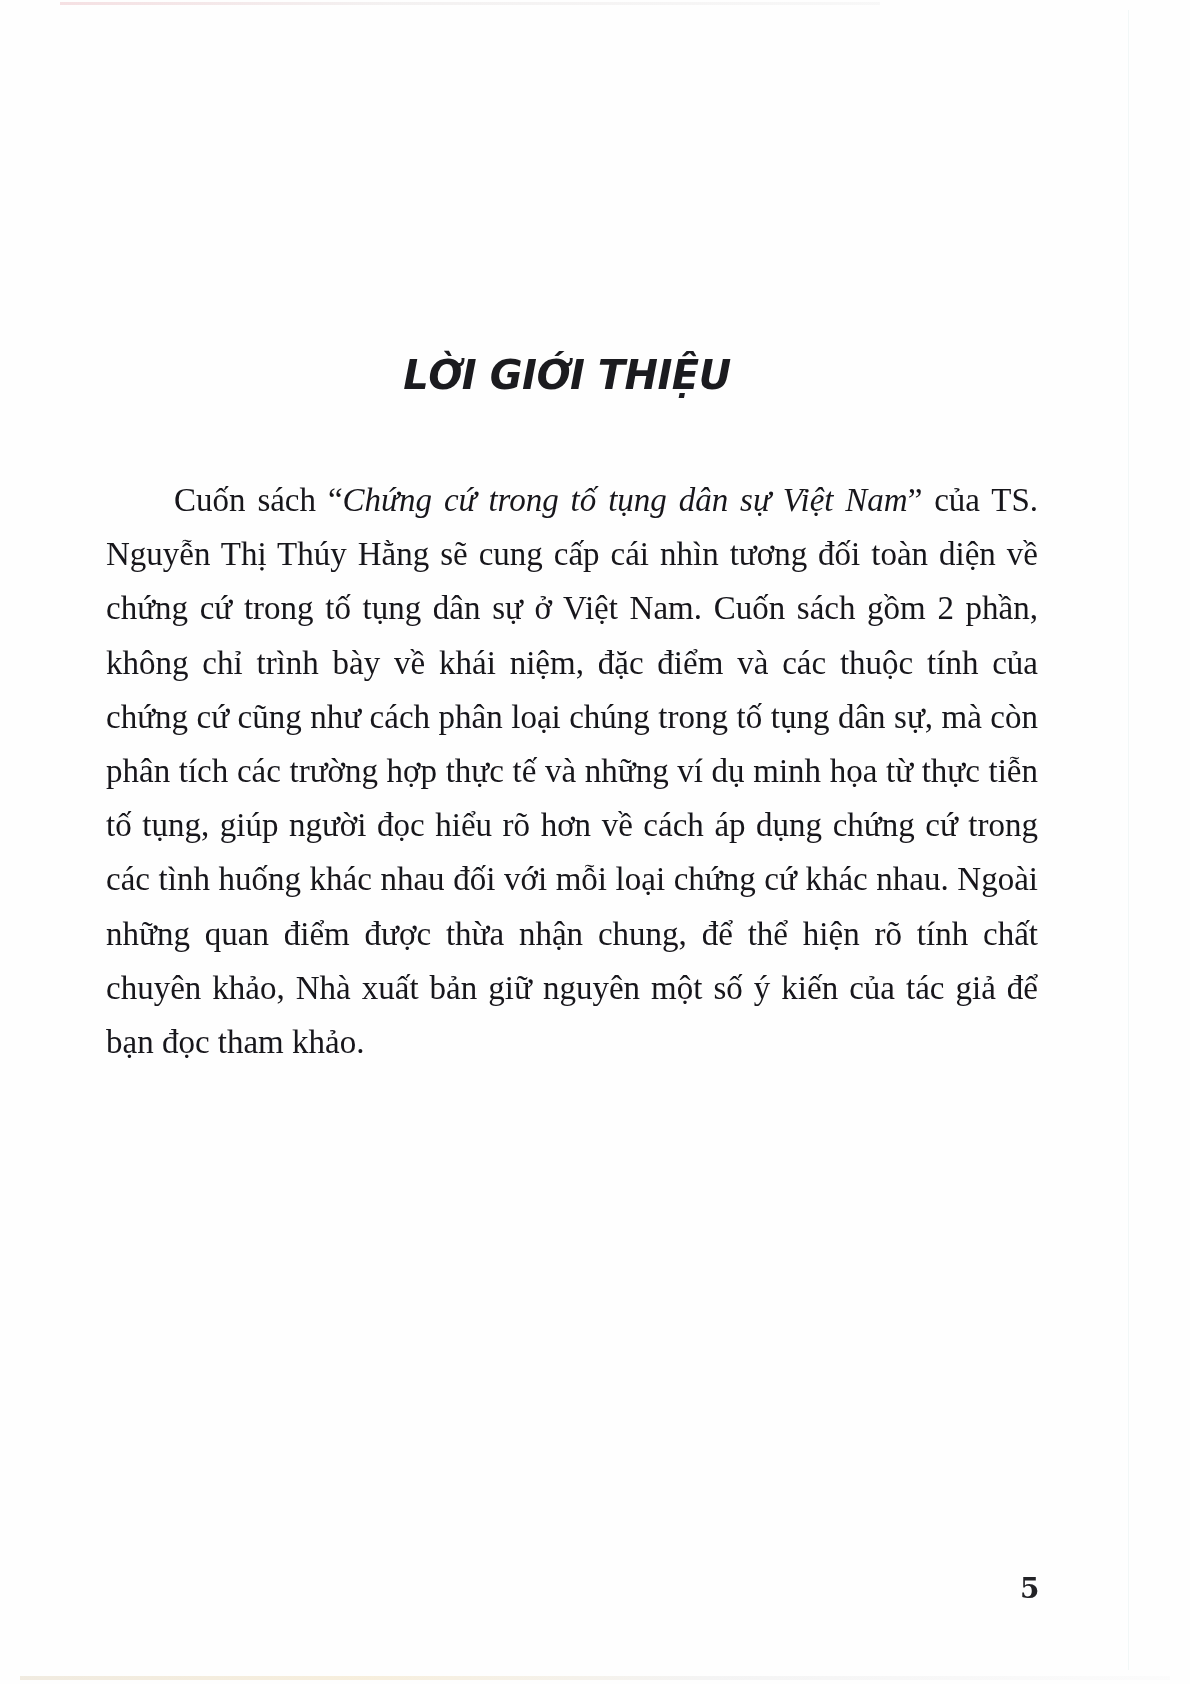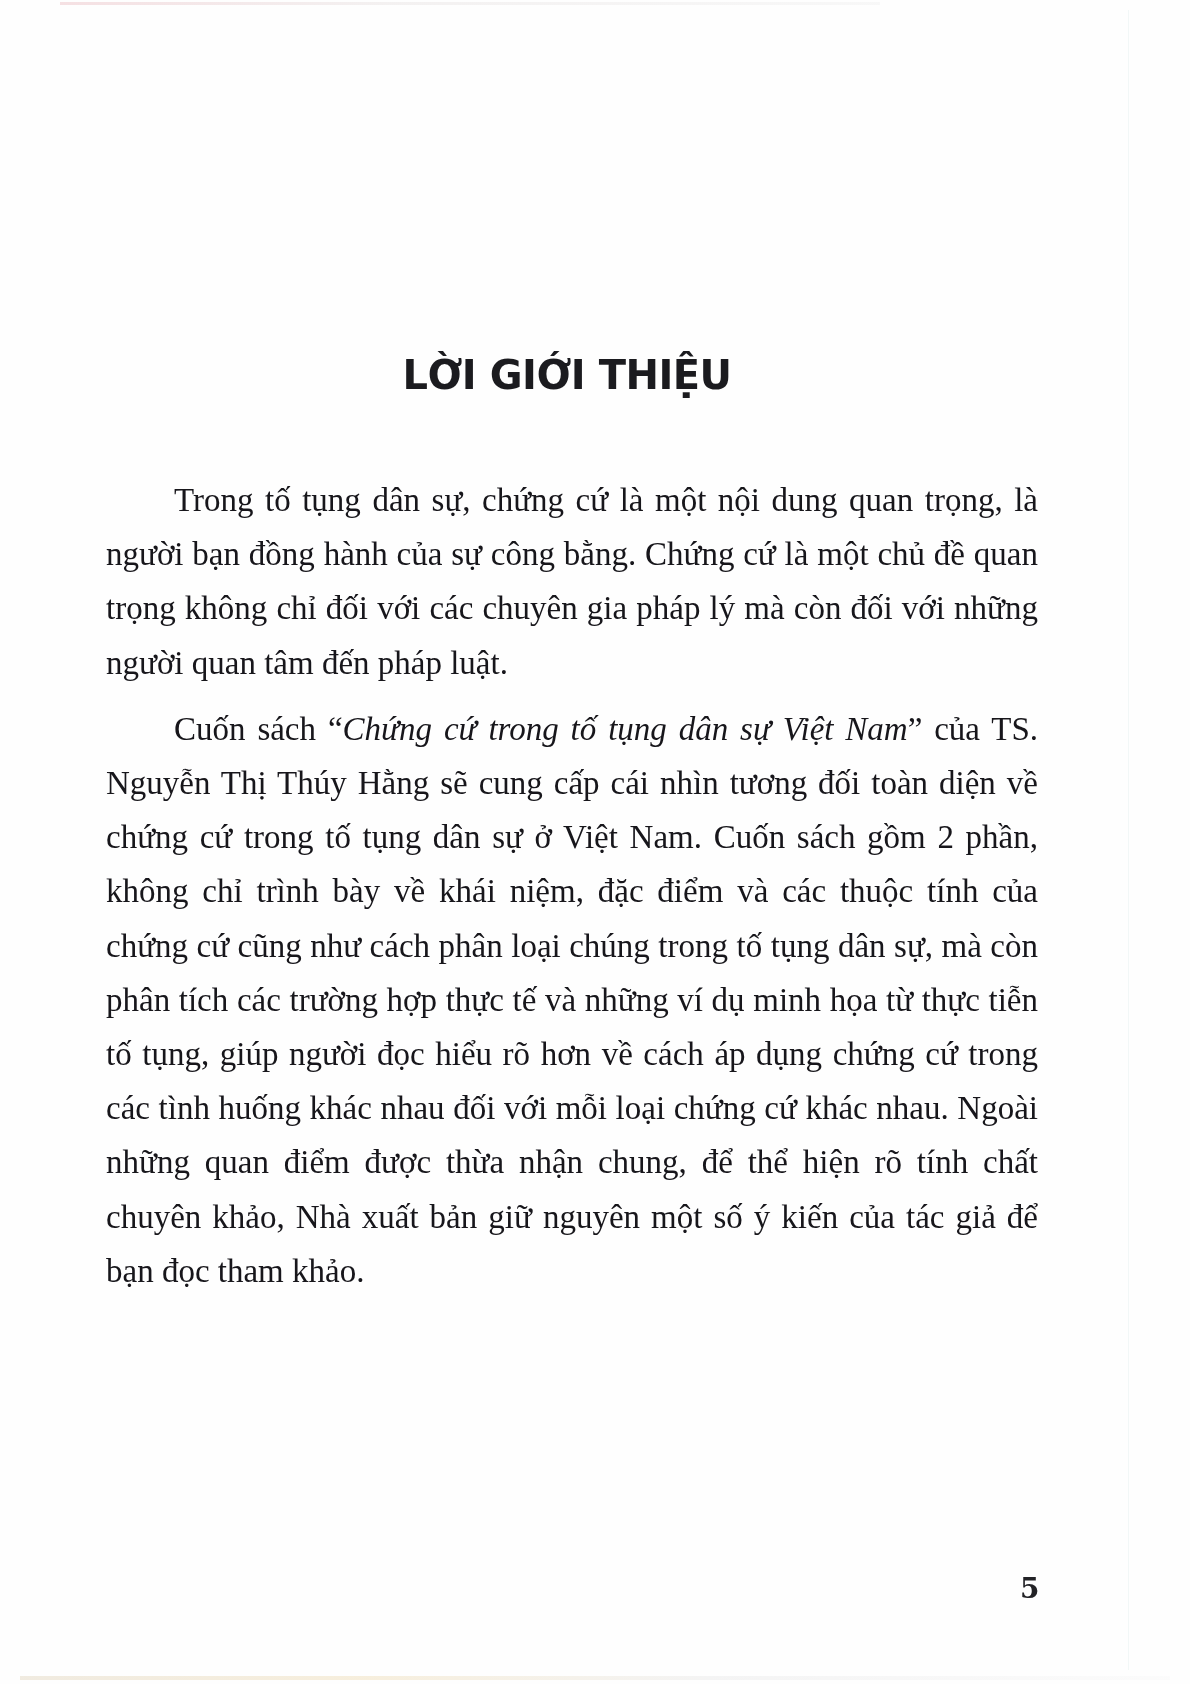--- a/index.html
+++ b/index.html
@@ -44,20 +44,21 @@
     .heading {
       position: absolute;
       left: 0; top: 352px;
       width: 1134px;
       text-align: center;
       font-family: "DejaVu Sans", sans-serif;
       font-weight: bold;
       font-size: 40px;
       letter-spacing: -0.5px;
       color: #1b1b1f;
+      font-style: italic;
     }
     .body-text {
       position: absolute;
       left: 106px;
       top: 473px;
       width: 932px;
       font-family: "Liberation Serif", serif;
       font-size: 33px;
       line-height: 54.2px;
       color: #17161b;
@@ -85,20 +86,19 @@
 </head>
 <body>
 
 <div class="page">
   <div class="top-edge"></div>
   <div class="right-edge"></div>
 
   <h1 class="heading" style="margin:0;">LỜI GIỚI THIỆU</h1>
 
   <div class="body-text">
-    <p class="para-1">Trong tố tụng dân sự, chứng cứ là một nội dung quan trọng, là người bạn đồng hành của sự công bằng. Chứng cứ là một chủ đề quan trọng không chỉ đối với các chuyên gia pháp lý mà còn đối với những người quan tâm đến pháp luật.</p>
     <p><span>Cuốn sách “</span><em>Chứng cứ trong tố tụng dân sự Việt Nam</em><span>” của TS. Nguyễn Thị Thúy Hằng sẽ cung cấp cái nhìn tương đối toàn diện về chứng cứ trong tố tụng dân sự ở Việt Nam. Cuốn sách gồm 2 phần, không chỉ trình bày về khái niệm, đặc điểm và các thuộc tính của chứng cứ cũng như cách phân loại chúng trong tố tụng dân sự, mà còn phân tích các trường hợp thực tế và những ví dụ minh họa từ thực tiễn tố tụng, giúp người đọc hiểu rõ hơn về cách áp dụng chứng cứ trong các tình huống khác nhau đối với mỗi loại chứng cứ khác nhau. Ngoài những quan điểm được thừa nhận chung, để thể hiện rõ tính chất chuyên khảo, Nhà xuất bản giữ nguyên một số ý kiến của tác giả để bạn đọc tham khảo.</span></p>
   </div>
 
   <div class="page-number">5</div>
 
   <div class="bottom-edge"></div>
 </div>
 
 </body></html>

